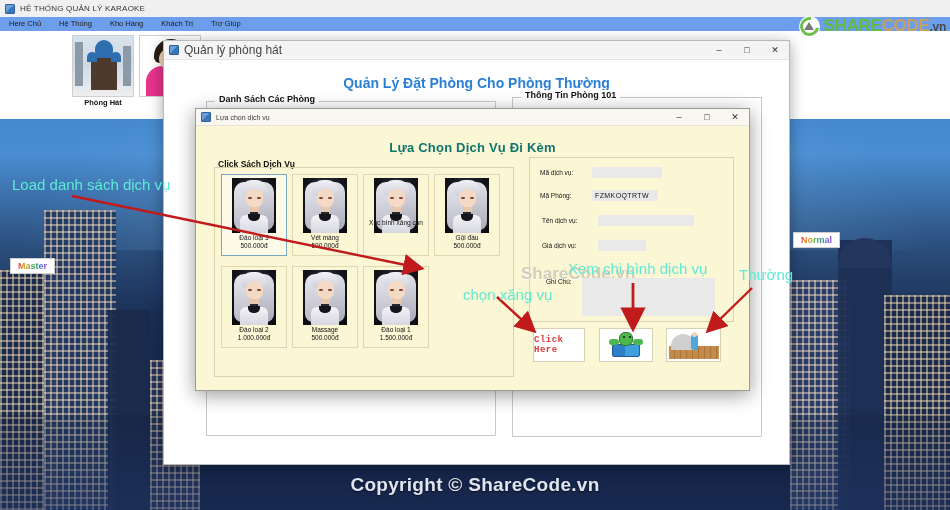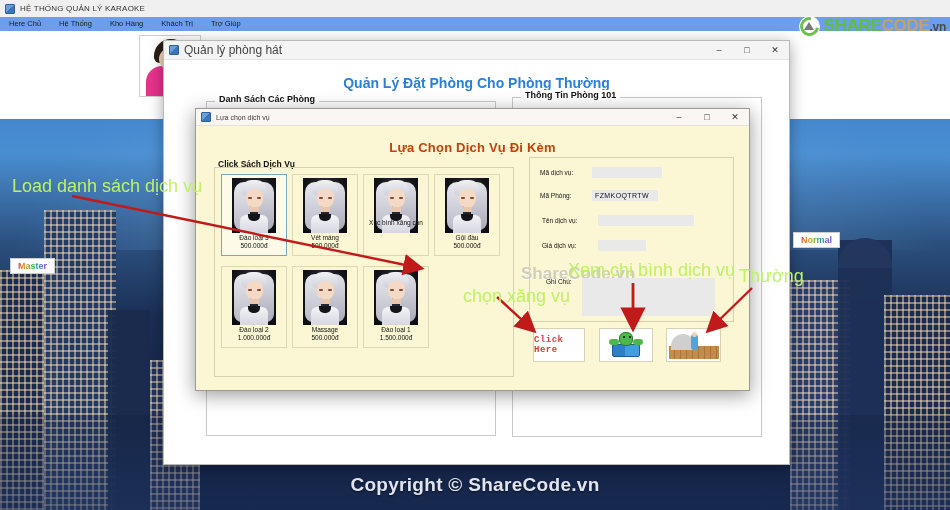--- a/index.html
+++ b/index.html
@@ -140,21 +140,21 @@
     position:absolute; left:195px; top:108px; width:555px; height:283px;
     background:#fbf6d4; border:1px solid #9a9a9a;
     box-shadow:0 4px 18px rgba(0,0,0,.4);
   }
   #svc-titlebar {
     height:17px; background:#faf7f2; border-bottom:1px solid #e6e2da;
     display:flex; align-items:center; padding-left:5px; gap:5px;
   }
   #svc-titlebar .tt { font-size:7px; color:#3a3a3a; }
   #svc-heading {
-    text-align:center; color:#c2410c; font-size:13px; font-weight:bold;
+    text-align:center; color:#0f766e; font-size:13px; font-weight:bold;
     margin-top:14px; letter-spacing:.2px;
   }
   #svc-watermark {
     position:absolute; left:325px; top:155px; font-size:17px; font-weight:bold;
     color:#d2cdb6; text-shadow:0 1px 0 #fff; letter-spacing:0px; pointer-events:none;
   }
 
   
   #svc-list-panel {
     position:absolute; left:18px; top:58px; width:300px; height:210px;
@@ -246,21 +246,21 @@
     background:#4da6e0; border-radius:3px; }
   .bridge .manh { position:absolute; left:23px; bottom:22px; width:5px; height:5px;
     background:#f2d3b3; border-radius:50%; }
 
   
   .bth { position:absolute; border:1px solid #dcdcdc; background:#fff; overflow:hidden; }
   .bth.sel { border:1px solid #5a9bd5; }
 
   
   .anno {
-    position:absolute; color:#bef264; font-size:18px; white-space:nowrap;
+    position:absolute; color:#5eead4; font-size:15px; white-space:nowrap;
     font-family:"Liberation Sans", sans-serif;
   }
   svg.arrows { position:absolute; inset:0; width:950px; height:510px; pointer-events:none; }
 
   
   #logo {
     position:absolute; right:4px; top:14px; height:24px;
     display:flex; align-items:center; gap:4px;
   }
   #logo .mark {
@@ -328,20 +328,33 @@
 <div id="menu-strip">
   <span class="mi">Here Chủ</span>
   <span class="mi">Hệ Thống</span>
   <span class="mi">Kho Hàng</span>
   <span class="mi">Khách Trị</span>
   <span class="mi">Trợ Giúp</span>
 </div>
 
 <div id="icon-row">
 
+  <div class="dicon" style="left:72px;">
+    <div class="thumb">
+      <div class="castle-art">
+        <div class="tree" style="left:2px;top:6px;width:8px;height:44px;"></div>
+        <div class="tree" style="right:2px;top:10px;width:8px;height:40px;"></div>
+        <div class="tower" style="left:18px;top:20px;width:26px;height:34px;"></div>
+        <div class="roof" style="left:22px;top:4px;width:18px;height:18px;border-radius:9px 9px 0 0;"></div>
+        <div class="roof" style="left:14px;top:16px;width:10px;height:10px;border-radius:5px 5px 0 0;"></div>
+        <div class="roof" style="left:38px;top:16px;width:10px;height:10px;border-radius:5px 5px 0 0;"></div>
+      </div>
+    </div>
+    <div class="cap">Phòng Hát</div>
+  </div>
 
   <div class="dicon" style="left:139px;">
     <div class="thumb">
       <div class="woman-art">
         <div class="dress"></div>
           <div class="hairw"></div>
           <div class="skinw"></div>
       </div>
     </div>
     <div class="cap">Nhâ</div>

